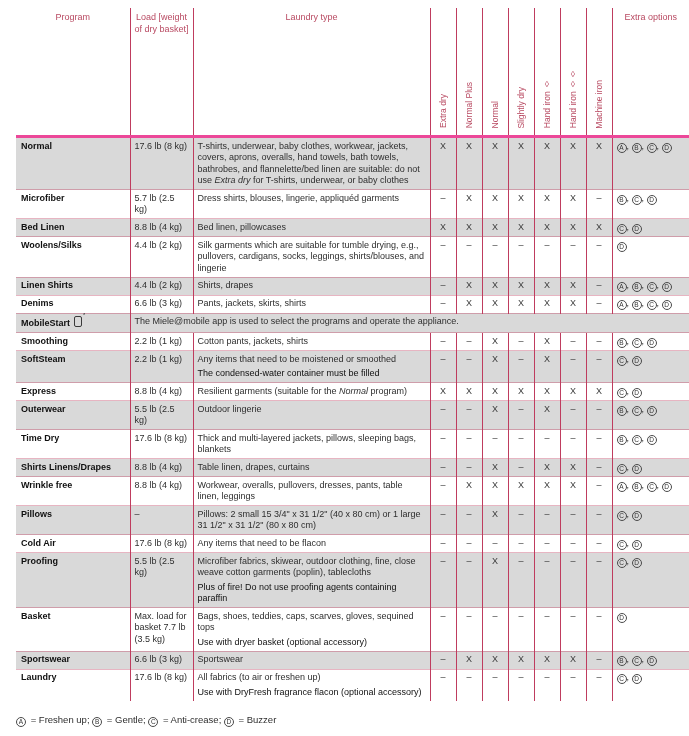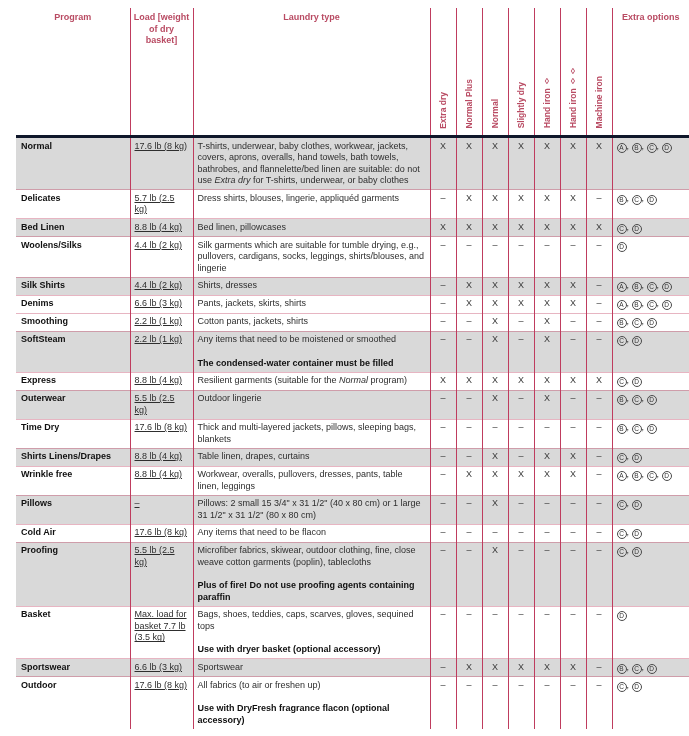--- a/index.html
+++ b/index.html
@@ -1,34 +1,34 @@
 <!DOCTYPE html>
 <html><head>
 <meta charset="utf-8">
 <style>
   html,body{margin:0;padding:0;background:#ffffff;}
   body{width:689px;height:736px;font-family:"Liberation Sans",sans-serif;color:#222;overflow:hidden;}
   .page{padding:8px 0 0 16px;}
   table{border-collapse:collapse;width:673px;table-layout:fixed;font-size:9px;line-height:1.28;}
   
   .bl{border-left:1px solid #bf3c5e;}
-  thead th{font-weight:bold;color:#b94b63;vertical-align:top;text-align:center;
-           border-bottom:3px solid #0f172a;padding:4px 2px;}
+  thead th{font-weight:normal;color:#b94b63;vertical-align:top;text-align:center;
+           border-bottom:3px solid #ec4899;padding:4px 2px;}
   thead th.rot{vertical-align:bottom;padding:2px 0 3px 0;height:122px;}
   thead th.rot .vtxt{writing-mode:vertical-rl;transform:rotate(180deg);display:inline-block;
            white-space:nowrap;font-size:8.5px;color:#b94b63;}
   tbody td{vertical-align:top;padding:2.5px 4px;border-top:1px solid rgba(191,60,94,0.38);}
   tr.shaded td{background:#d9d9d9;}
   td.prog{font-weight:bold;color:#101010;padding-left:5px;}
-  td.load{color:#2e2e2e;text-decoration:underline;}
+  td.load{color:#2e2e2e;}
   td.laundry{color:#2e2e2e;}
   td.mark{text-align:center;color:#3a3a3a;padding-left:1px;padding-right:1px;}
   td.extras{color:#2e2e2e;white-space:nowrap;}
   td.span-cell{color:#2e2e2e;}
-  .note{font-weight:bold;margin-top:12px;color:#101010;}
+  .note{font-weight:normal;margin-top:3px;color:#101010;}
   .it{font-style:italic;}
   .badge{display:inline-block;box-sizing:border-box;width:10px;height:10px;border:1px solid #4a4a4a;
          border-radius:50%;font-size:6.5px;line-height:8px;text-align:center;color:#333;
          background:transparent;vertical-align:-1px;font-weight:normal;}
   .phone-icon{display:inline-block;width:6px;height:9px;border:1px solid #3a3a3a;border-radius:2px;
          margin-left:4px;vertical-align:-1px;position:relative;}
   .phone-icon::after{content:"\2032";position:absolute;top:-5px;right:-4px;font-size:7px;color:#3a3a3a;}
   .legend{margin-top:13px;font-size:9.5px;color:#2e2e2e;}
   .legend .badge{margin-right:2px;}
 </style>
@@ -73,21 +73,21 @@
           <td class="mark bl">X</td>
           <td class="mark bl">X</td>
           <td class="mark bl">X</td>
           <td class="mark bl">X</td>
           <td class="mark bl">X</td>
           <td class="mark bl">X</td>
           <td class="mark bl">X</td>
           <td class="extras bl"><span class="badge">A</span>, <span class="badge">B</span>, <span class="badge">C</span>, <span class="badge">D</span></td>
         </tr>
         <tr>
-          <td class="prog">Delicates</td>
+          <td class="prog">Microfiber</td>
           <td class="load bl">5.7 lb (2.5 kg)</td>
           <td class="laundry bl"><span>Dress shirts, blouses, lingerie, appliquéd garments</span></td>
           <td class="mark bl">–</td>
           <td class="mark bl">X</td>
           <td class="mark bl">X</td>
           <td class="mark bl">X</td>
           <td class="mark bl">X</td>
           <td class="mark bl">X</td>
           <td class="mark bl">–</td>
           <td class="extras bl"><span class="badge">B</span>, <span class="badge">C</span>, <span class="badge">D</span></td>
@@ -112,23 +112,23 @@
           <td class="mark bl">–</td>
           <td class="mark bl">–</td>
           <td class="mark bl">–</td>
           <td class="mark bl">–</td>
           <td class="mark bl">–</td>
           <td class="mark bl">–</td>
           <td class="mark bl">–</td>
           <td class="extras bl"><span class="badge">D</span></td>
         </tr>
         <tr class="shaded">
-          <td class="prog">Silk Shirts</td>
+          <td class="prog">Linen Shirts</td>
           <td class="load bl">4.4 lb (2 kg)</td>
-          <td class="laundry bl"><span>Shirts, dresses</span></td>
+          <td class="laundry bl"><span>Shirts, drapes</span></td>
           <td class="mark bl">–</td>
           <td class="mark bl">X</td>
           <td class="mark bl">X</td>
           <td class="mark bl">X</td>
           <td class="mark bl">X</td>
           <td class="mark bl">X</td>
           <td class="mark bl">–</td>
           <td class="extras bl"><span class="badge">A</span>, <span class="badge">B</span>, <span class="badge">C</span>, <span class="badge">D</span></td>
         </tr>
         <tr>
@@ -137,20 +137,24 @@
           <td class="laundry bl"><span>Pants, jackets, skirts, shirts</span></td>
           <td class="mark bl">–</td>
           <td class="mark bl">X</td>
           <td class="mark bl">X</td>
           <td class="mark bl">X</td>
           <td class="mark bl">X</td>
           <td class="mark bl">X</td>
           <td class="mark bl">–</td>
           <td class="extras bl"><span class="badge">A</span>, <span class="badge">B</span>, <span class="badge">C</span>, <span class="badge">D</span></td>
         </tr>
+        <tr class="shaded">
+          <td class="prog">MobileStart<span class="phone-icon"></span></td>
+          <td class="span-cell bl" colspan="10">The Miele@mobile app is used to select the programs and operate the appliance.</td>
+        </tr>
         <tr>
           <td class="prog">Smoothing</td>
           <td class="load bl">2.2 lb (1 kg)</td>
           <td class="laundry bl"><span>Cotton pants, jackets, shirts</span></td>
           <td class="mark bl">–</td>
           <td class="mark bl">–</td>
           <td class="mark bl">X</td>
           <td class="mark bl">–</td>
           <td class="mark bl">X</td>
           <td class="mark bl">–</td>
@@ -294,21 +298,21 @@
           <td class="mark bl">–</td>
           <td class="mark bl">X</td>
           <td class="mark bl">X</td>
           <td class="mark bl">X</td>
           <td class="mark bl">X</td>
           <td class="mark bl">X</td>
           <td class="mark bl">–</td>
           <td class="extras bl"><span class="badge">B</span>, <span class="badge">C</span>, <span class="badge">D</span></td>
         </tr>
         <tr>
-          <td class="prog">Outdoor</td>
+          <td class="prog">Laundry</td>
           <td class="load bl">17.6 lb (8 kg)</td>
           <td class="laundry bl"><span>All fabrics (to air or freshen up)</span><div class="note">Use with DryFresh fragrance flacon (optional accessory)</div></td>
           <td class="mark bl">–</td>
           <td class="mark bl">–</td>
           <td class="mark bl">–</td>
           <td class="mark bl">–</td>
           <td class="mark bl">–</td>
           <td class="mark bl">–</td>
           <td class="mark bl">–</td>
           <td class="extras bl"><span class="badge">C</span>, <span class="badge">D</span></td>

